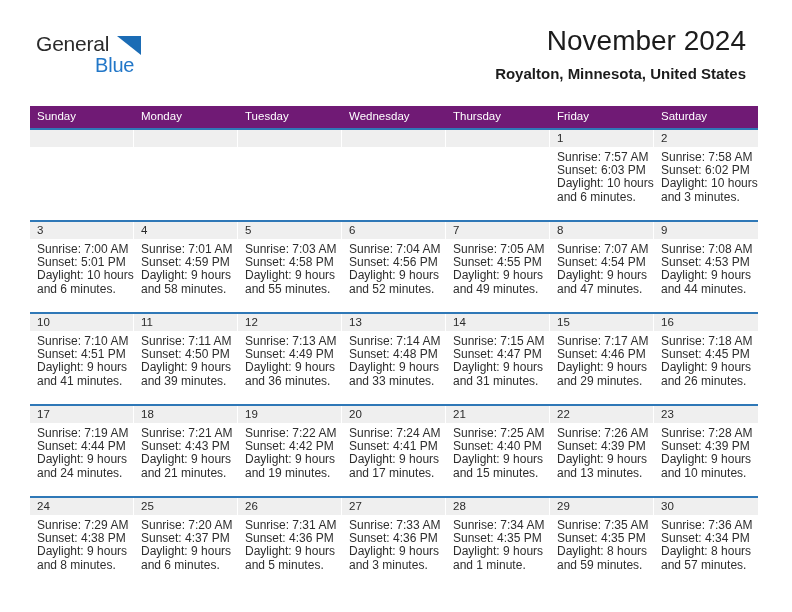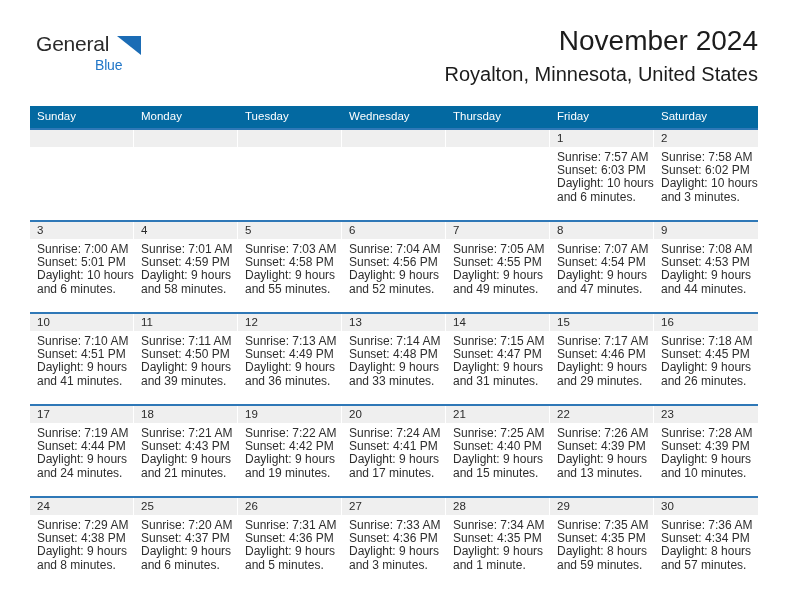--- a/index.html
+++ b/index.html
@@ -42,69 +42,70 @@
     top: 0;
     font-size: 21px;
     color: #2b2b2b;
     letter-spacing: -0.2px;
     line-height: 24px;
   }
   .logo-blue {
     position: absolute;
     left: 59px;
     top: 21px;
-    font-size: 14px;
+    font-size: 20px;
     color: #2277c8;
     letter-spacing: -0.2px;
     line-height: 24px;
   }
   .logo-tri {
     position: absolute;
     left: 81px;
     top: 4px;
     width: 0;
     height: 0;
     border-top: 19px solid #1b6cb5;
     border-left: 24px solid transparent;
   }
 
   .title-block {
     position: absolute;
-    right: 0;
+    right: 12px;
     top: 0;
     text-align: right;
   }
   .cal-title {
     font-size: 28px;
     color: #1c1c1c;
     line-height: 34px;
     font-weight: normal;
     white-space: nowrap;
   }
   .cal-subtitle {
     margin-top: 7px;
-    font-size: 20px;
+    font-size: 15px;
     color: #1c1c1c;
     line-height: 18px;
     white-space: nowrap;
+    font-weight: bold;
   }
 
   
   .calendar {
     position: absolute;
     left: 30px;
     top: 106px;
     width: 728px;
     border-collapse: collapse;
     table-layout: fixed;
   }
   .calendar col { width: 104px; }
 
   .calendar thead th {
-    background: #0369a1;
+    background: #701a75;
     color: #ffffff;
     font-size: 11.5px;
     font-weight: normal;
     text-align: left;
     padding: 4px 0 5px 7px;
     line-height: 13px;
     border: none;
   }
 
   tr.week {

